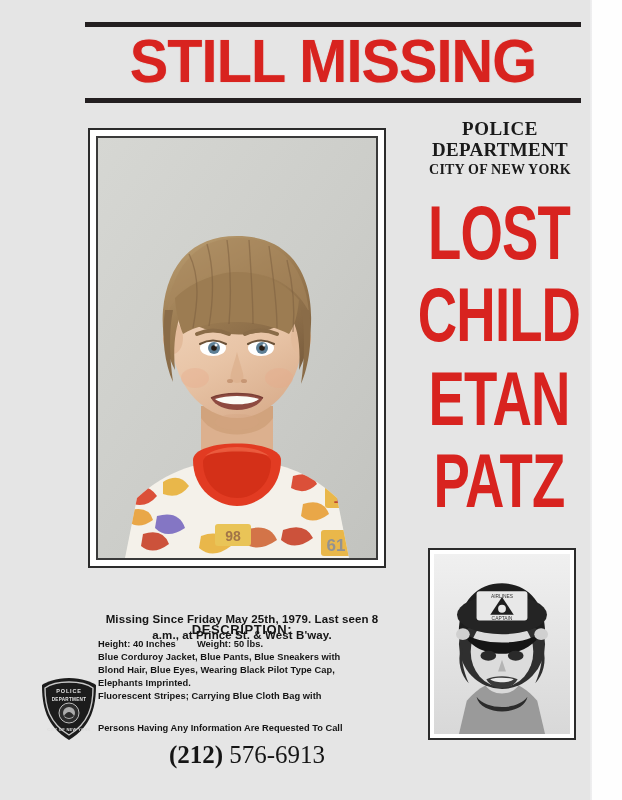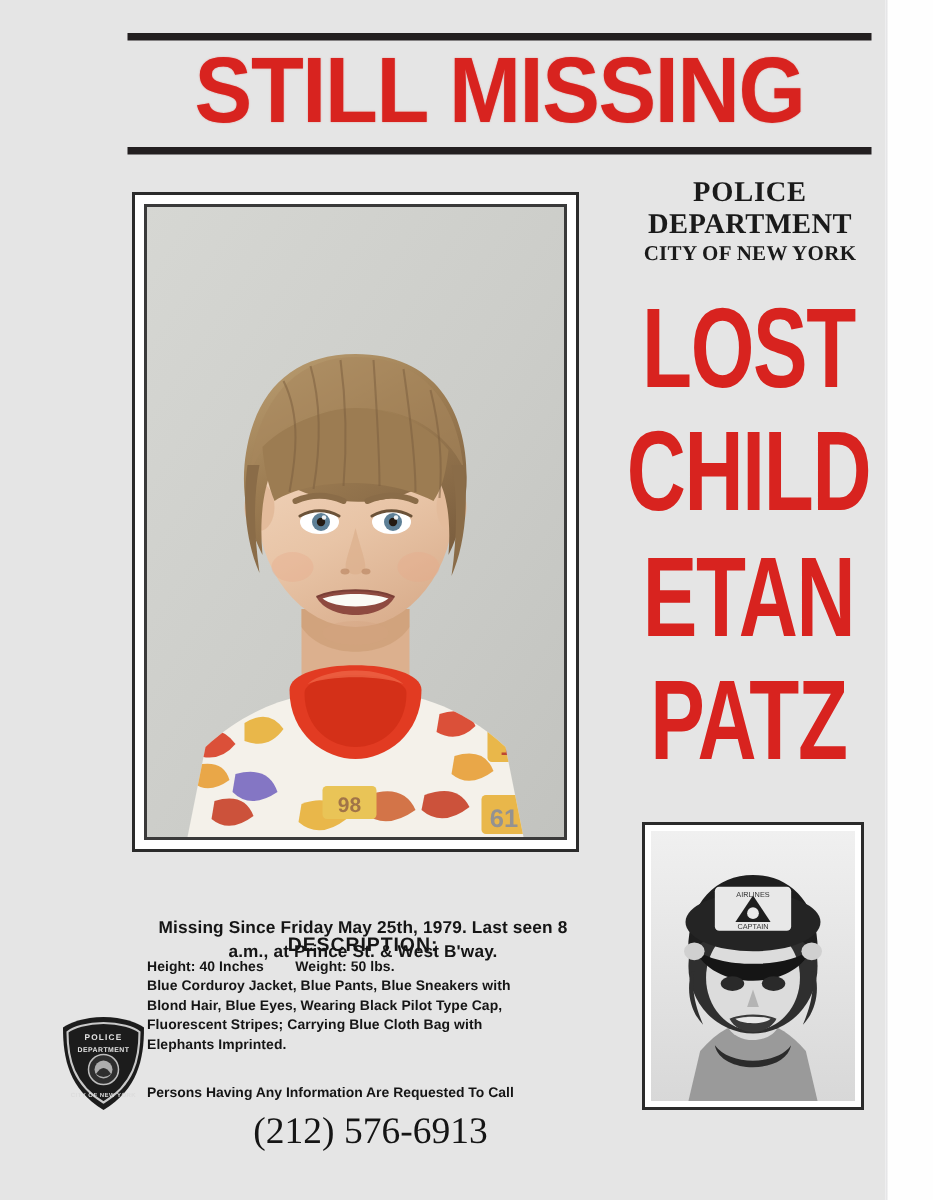--- a/index.html
+++ b/index.html
@@ -216,21 +216,21 @@
     position: absolute;
     top: 740px;
     left: 92px;
     width: 310px;
     text-align: center;
     font-family: "Liberation Serif", serif;
     font-size: 25px;
     line-height: 30px;
     color: #151515;
   }
-  .phone .area { font-weight: normal; }
+  .phone .area { font-weight: bold; }
 
   
   .badge {
     position: absolute;
     top: 676px;
     left: 38px;
     width: 62px;
     height: 66px;
   }
   .badge svg { display: block; width: 100%; height: 100%; }
@@ -417,22 +417,22 @@
     </div>
   </div>
 
   <div class="missing-since">Missing Since Friday May 25th, 1979.  Last seen 8 a.m., at Prince St. &amp; West B'way.</div>
 
   <div class="desc-title">DESCRIPTION:</div>
   <div class="desc-block">
     <div class="desc-line">Height: 40 Inches        Weight: 50 lbs.</div>
     <div class="desc-line">Blue Corduroy Jacket, Blue Pants, Blue Sneakers with</div>
     <div class="desc-line">Blond Hair, Blue Eyes, Wearing Black Pilot Type Cap,</div>
+    <div class="desc-line">Elephants Imprinted.</div>
     <div class="desc-line just">Fluorescent Stripes; Carrying Blue Cloth Bag with</div>
-    <div class="desc-line">Elephants Imprinted.</div>
   </div>
 
   <div class="call-line">Persons Having Any Information  Are Requested To Call</div>
 
   <div class="phone">
     <span class="area">(212)</span>
     <span>576-6913</span>
   </div>
 
   <div class="badge">

